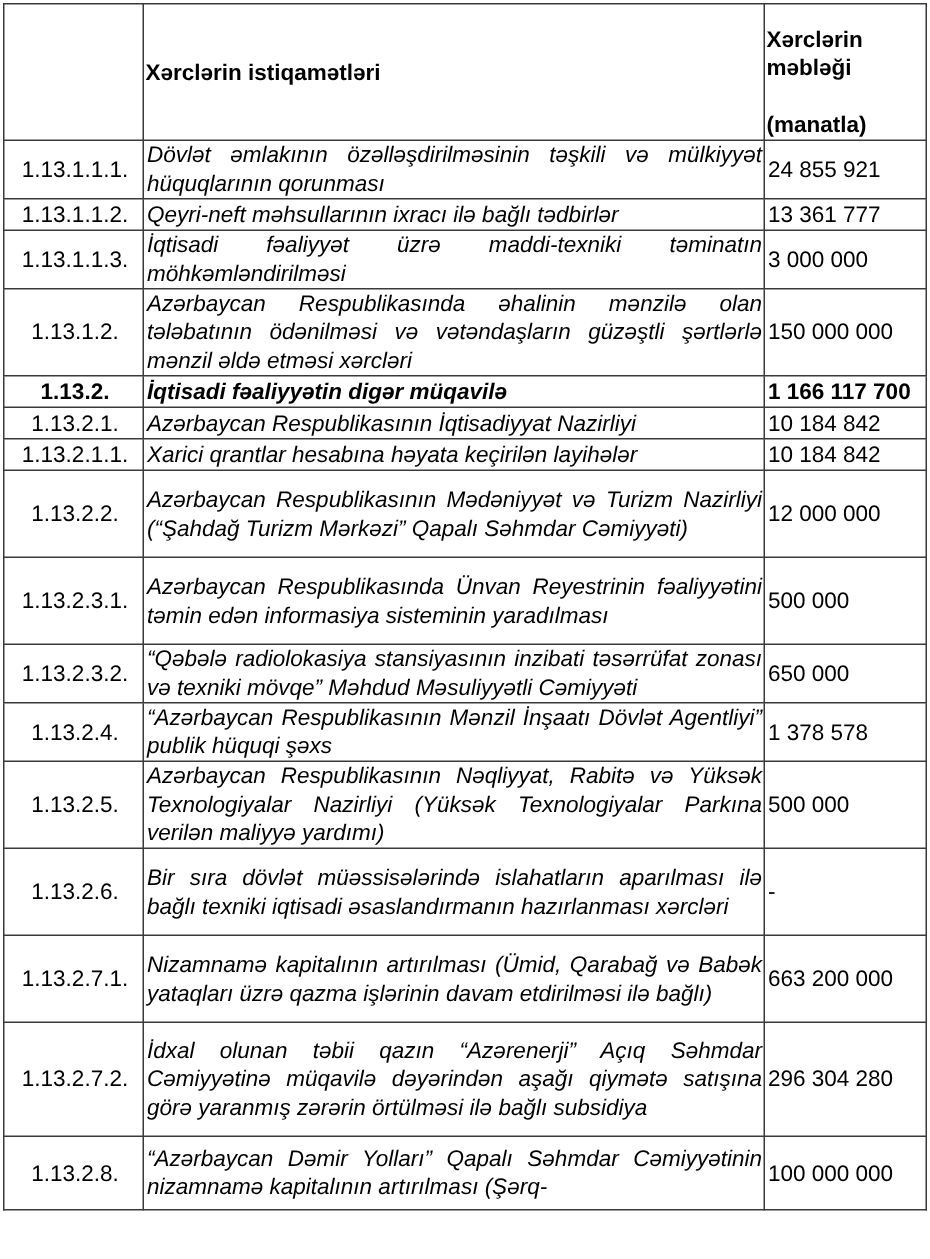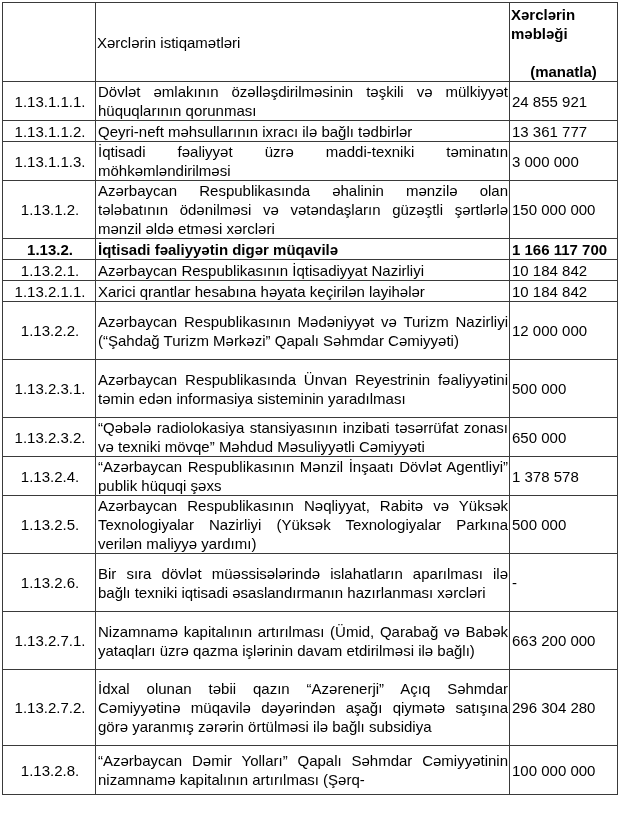--- a/index.html
+++ b/index.html
@@ -27,28 +27,28 @@
   td {
     border: 1px solid #3a3a3a;
     font-size: 15px;
     line-height: 19px;
     padding: 0 1px;
     vertical-align: middle;
     overflow: hidden;
     word-wrap: break-word;
   }
   td.code-cell { padding-left: 3px; text-align: center; }
-  td.desc-cell { text-align: justify; padding-left: 2px; padding-right: 1px; }
+  td.desc-cell { text-align: justify; padding-left: 2px; padding-right: 1px; font-style: italic; }
   td.amt-cell  { padding-left: 2px; text-align: left; }
   tr.bold-row td { font-weight: bold; }
   
   tr.rh-head { height: 75px; }
-  td.header-desc { font-weight: normal; vertical-align: middle; text-align: left; }
-  td.header-amt  { font-weight: bold; vertical-align: top; padding-top: 2px; }
-  .amt-gap { margin-top: 19px; text-align: center; }
+  td.header-desc { font-weight: bold; vertical-align: middle; text-align: left; }
+  td.header-amt  { font-weight: bold; vertical-align: top; padding-top: 14px; }
+  .amt-gap { margin-top: 19px; }
   
   tr.rh1 { height: 21px; }
   tr.rh2 { height: 39px; }
   tr.rh3 { height: 58px; }
   tr.rh4 { height: 76px; }
   tr.rh-last { height: 49px; }
 </style>
 </head>
 <body>
 

